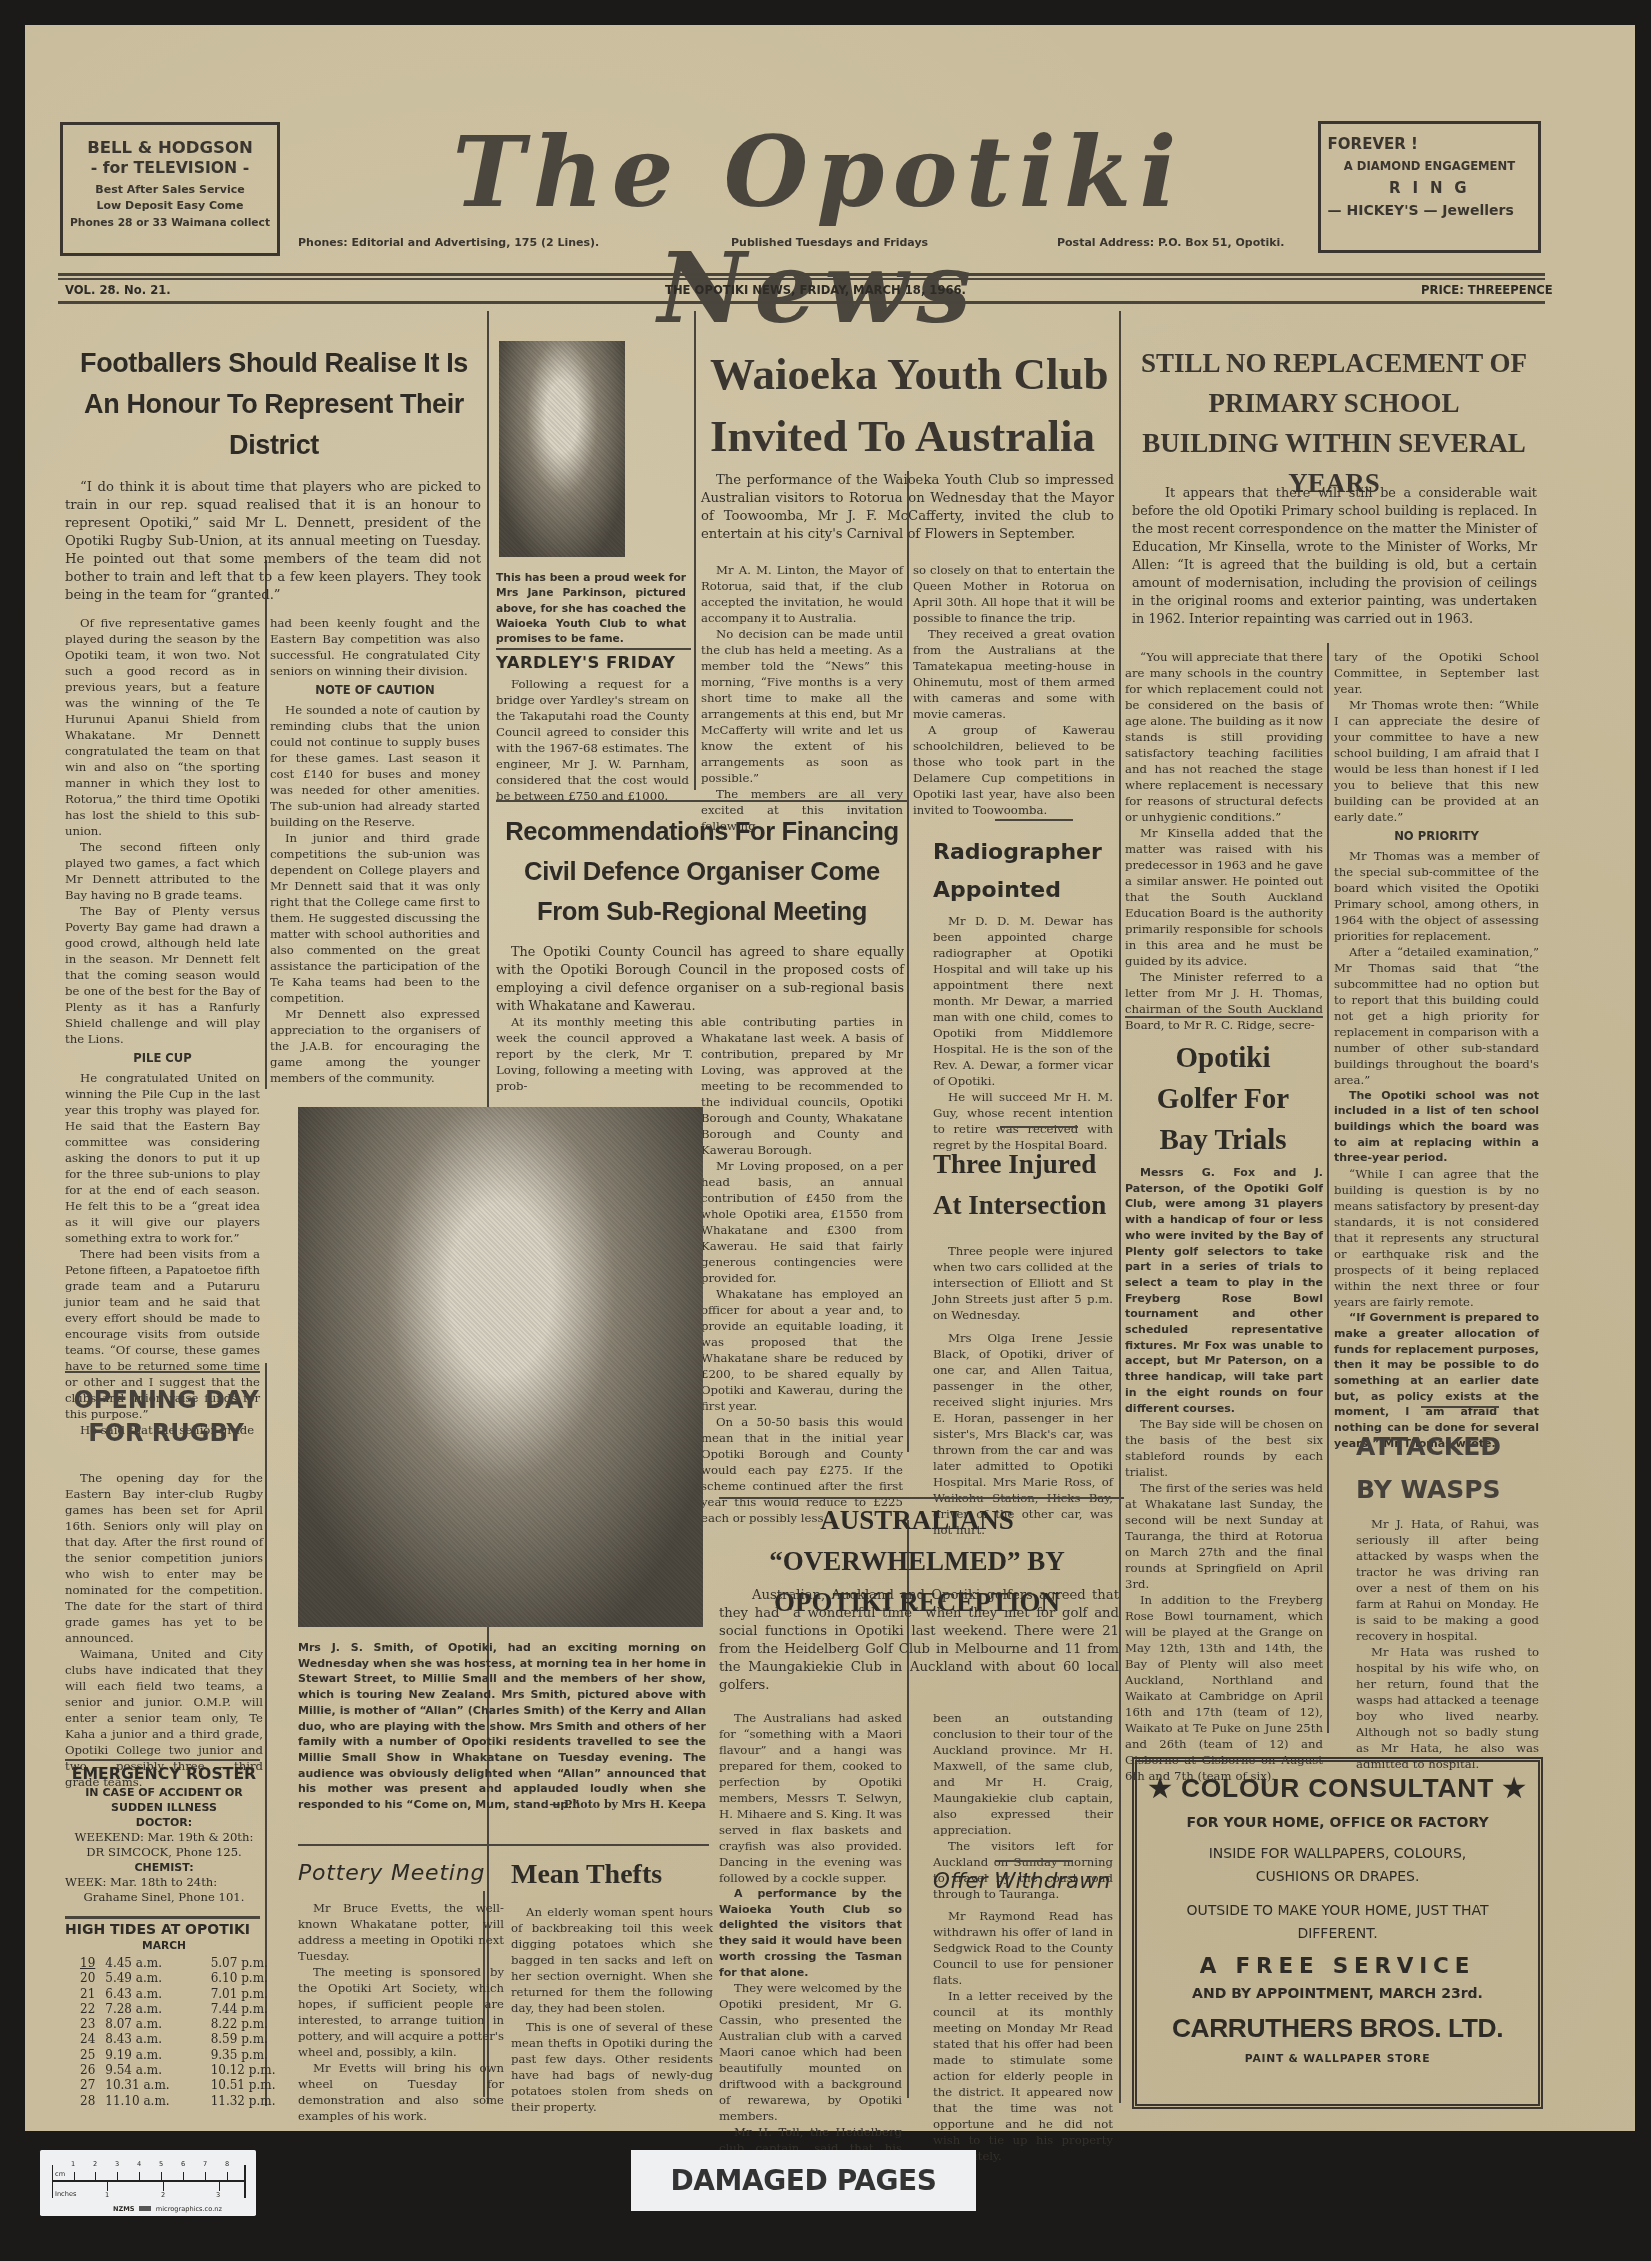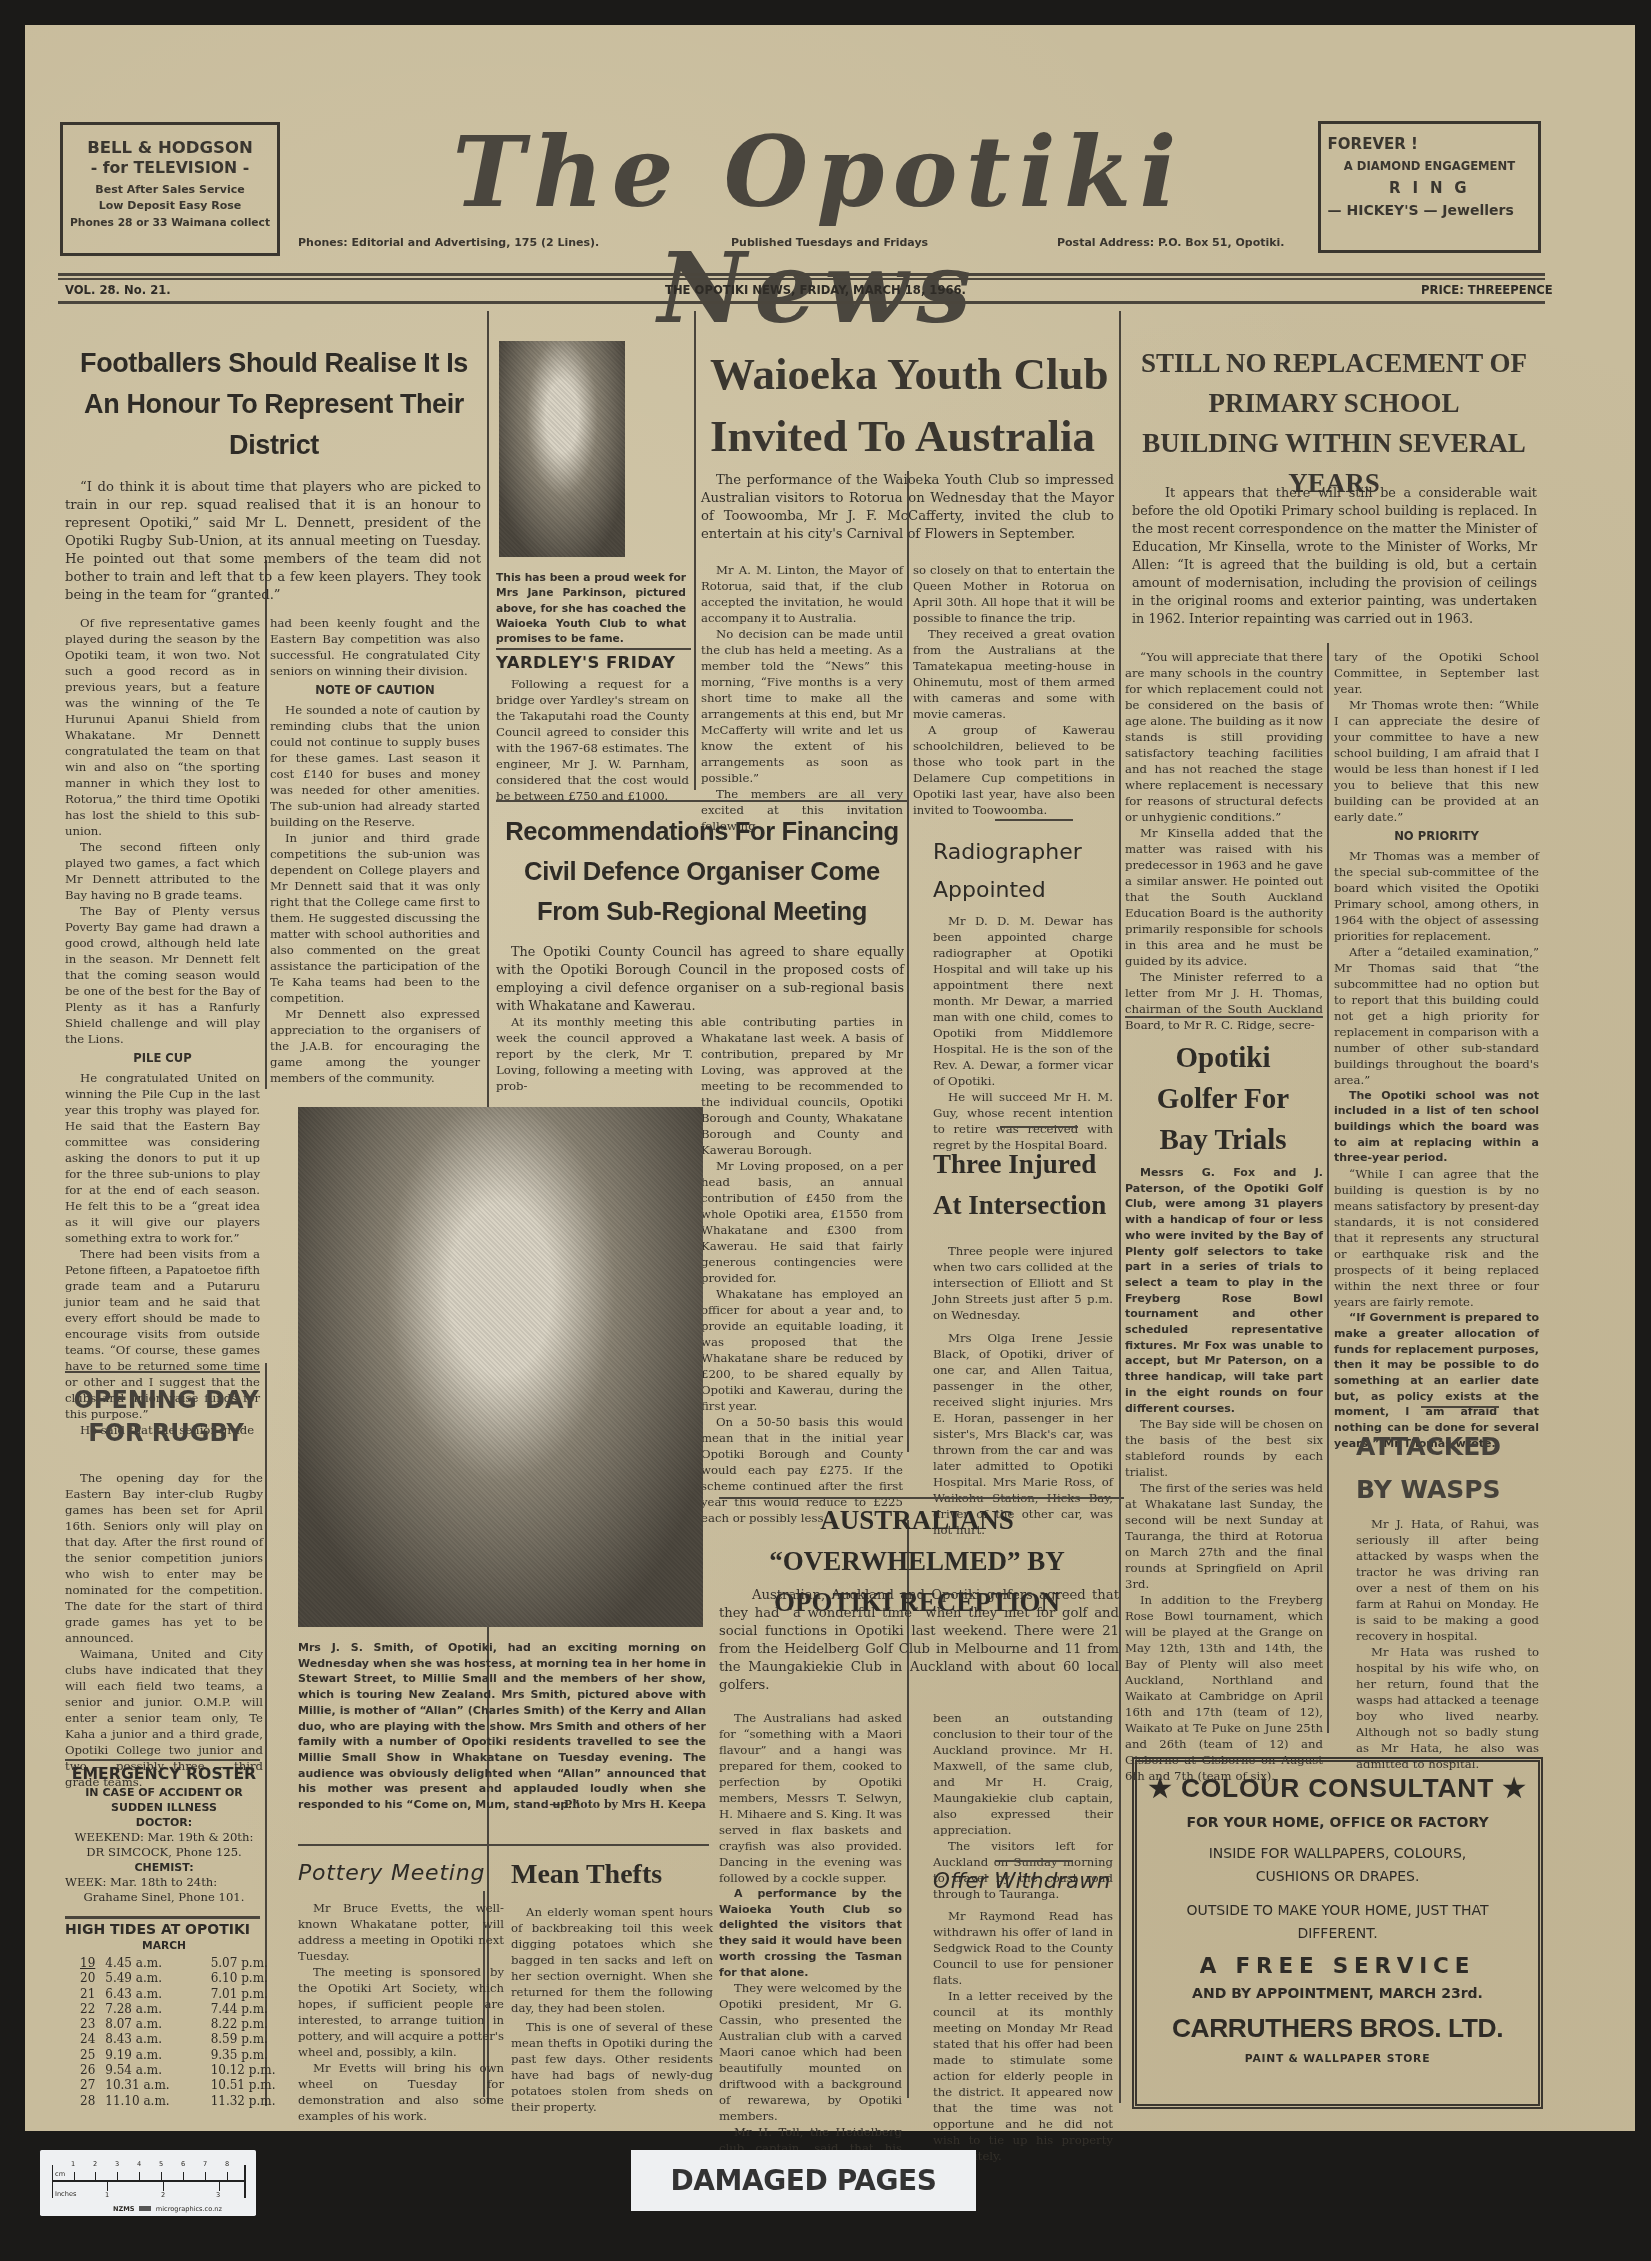--- a/index.html
+++ b/index.html
@@ -25,21 +25,21 @@
 </style>
 </head>
 <body>
 
 <div class="page">
 
   <div class="abs box center sans" style="left:35px;top:97px;width:220px;height:134px;padding-top:13.2px;font-weight:bold;color:#3a362f">
     <div style="font-size:16.5px;line-height:20px">BELL &amp; HODGSON</div>
     <div style="font-size:15.7px;line-height:20px">- for TELEVISION -</div>
     <div style="font-size:11px;line-height:17.3px;margin-top:2.5px">Best After Sales Service</div>
-    <div style="font-size:11px;line-height:15.7px">Low Deposit Easy Rose</div>
+    <div style="font-size:11px;line-height:15.7px">Low Deposit Easy Come</div>
     <div style="font-size:10.7px;line-height:18px">Phones 28 or 33 Waimana collect</div>
   </div>
 
   <div class="abs center" style="left:273px;top:89px;width:1041px;font-family:'DejaVu Serif',serif;font-weight:bold;font-size:97px;line-height:116px;color:#4a463e;letter-spacing:8.3px;font-style:italic">The Opotiki News</div>
 
   <div class="abs sans" style="left:273px;top:211px;font-size:11px;font-weight:bold;color:#3a362f">Phones: Editorial and Advertising, 175 (2 Lines).</div>
   <div class="abs sans" style="left:706px;top:211px;font-size:11px;font-weight:bold;color:#3a362f">Published Tuesdays and Fridays</div>
   <div class="abs sans" style="left:1032px;top:211px;font-size:11px;font-weight:bold;color:#3a362f">Postal Address: P.O. Box 51, Opotiki.</div>
 
   <div class="abs box sans" style="left:1293px;top:96px;width:223px;height:132px;padding:10px 6.6px;font-weight:bold;color:#3a362f">
@@ -239,21 +239,21 @@
     <div class="sub">NO PRIORITY</div>
     <p>Mr Thomas was a member of the special sub-committee of the board which visited the Opotiki Primary school, among others, in 1964 with the object of assessing priorities for replacement.</p>
     <p>After a “detailed examination,” Mr Thomas said that “the subcommittee had no option but to report that this building could not get a high priority for replacement in comparison with a number of other sub-standard buildings throughout the board's area.”</p>
     <p class="boldbody" style="text-indent:15px">The Opotiki school was not included in a list of ten school buildings which the board was to aim at replacing within a three-year period.</p>
     <p>“While I can agree that the building is question is by no means satisfactory by present-day standards, it is not considered that it represents any structural or earthquake risk and the prospects of it being replaced within the next three or four years are fairly remote.</p>
     <p class="boldbody" style="text-indent:15px">“If Government is prepared to make a greater allocation of funds for replacement purposes, then it may be possible to do something at an earlier date but, as policy exists at the moment, I am afraid that nothing can be done for several years,” Mr Thomas wrote.</p>
   </div>
   <div class="hr" style="left:1100px;top:991px;width:198px"></div>
 
   <div class="hr" style="left:970px;top:794px;width:78px"></div>
-  <div class="abs sans" style="left:908px;top:808px;width:182px;font-size:22px;font-weight:normal;line-height:38px">Radiographer Appointed</div>
+  <div class="abs sans" style="left:908px;top:808px;width:182px;font-size:22px;font-weight:bold;line-height:38px">Radiographer Appointed</div>
   <div class="abs body" style="left:908px;top:888px;width:180px">
     <p>Mr D. D. M. Dewar has been appointed charge radiographer at Opotiki Hospital and will take up his appointment there next month. Mr Dewar, a married man with one child, comes to Opotiki from Middlemore Hospital. He is the son of the Rev. A. Dewar, a former vicar of Opotiki.</p>
     <p>He will succeed Mr H. M. Guy, whose recent intention to retire was received with regret by the Hospital Board.</p>
   </div>
   <div class="hr" style="left:975px;top:1101px;width:78px"></div>
 
   <div class="abs serifh" style="left:908px;top:1119px;width:190px;font-size:27px;line-height:41px">Three Injured At Intersection</div>
   <div class="abs body" style="left:908px;top:1218px;width:180px">
     <p>Three people were injured when two cars collided at the intersection of Elliott and St John Streets just after 5 p.m. on Wednesday.</p>
     <p style="margin-top:6.6px">Mrs Olga Irene Jessie Black, of Opotiki, driver of one car, and Allen Taitua, passenger in the other, received slight injuries. Mrs E. Horan, passenger in her sister's, Mrs Black's car, was thrown from the car and was later admitted to Opotiki Hospital. Mrs Marie Ross, of Waikohu Station, Hicks Bay, driver of the other car, was not hurt.</p>

